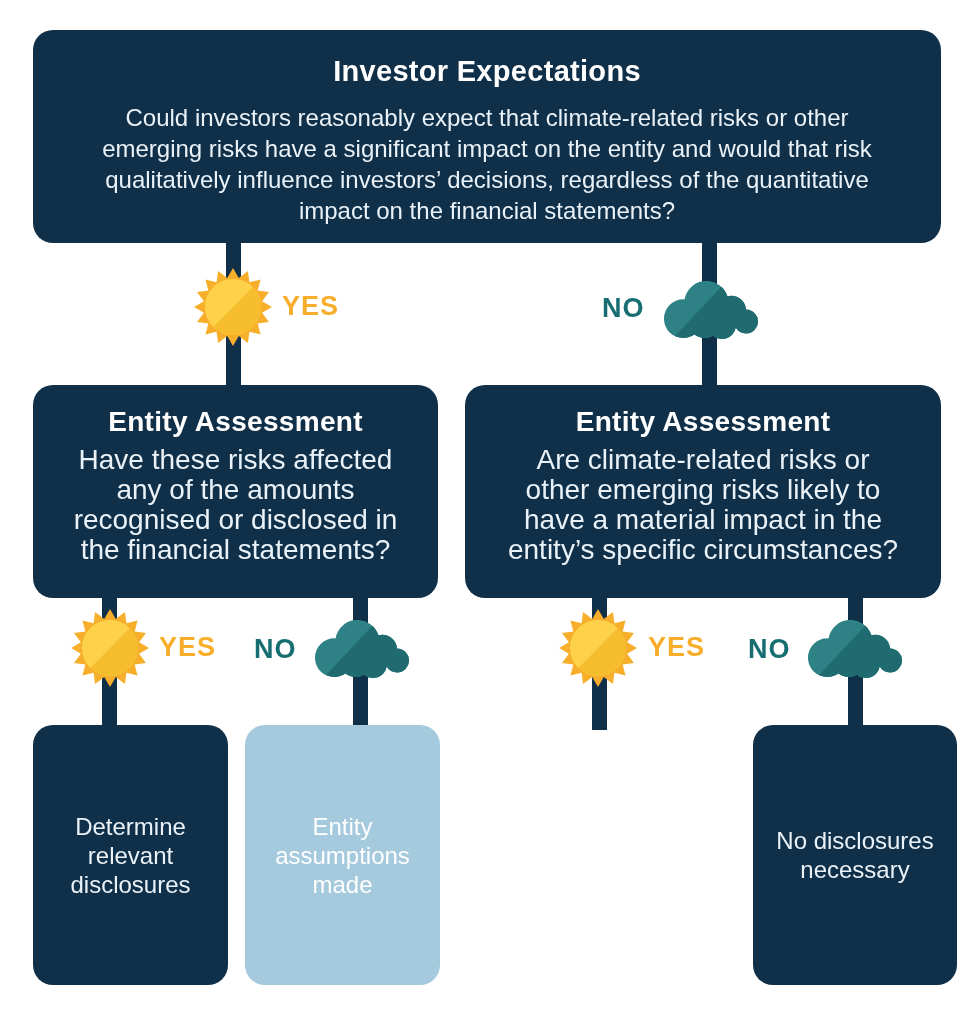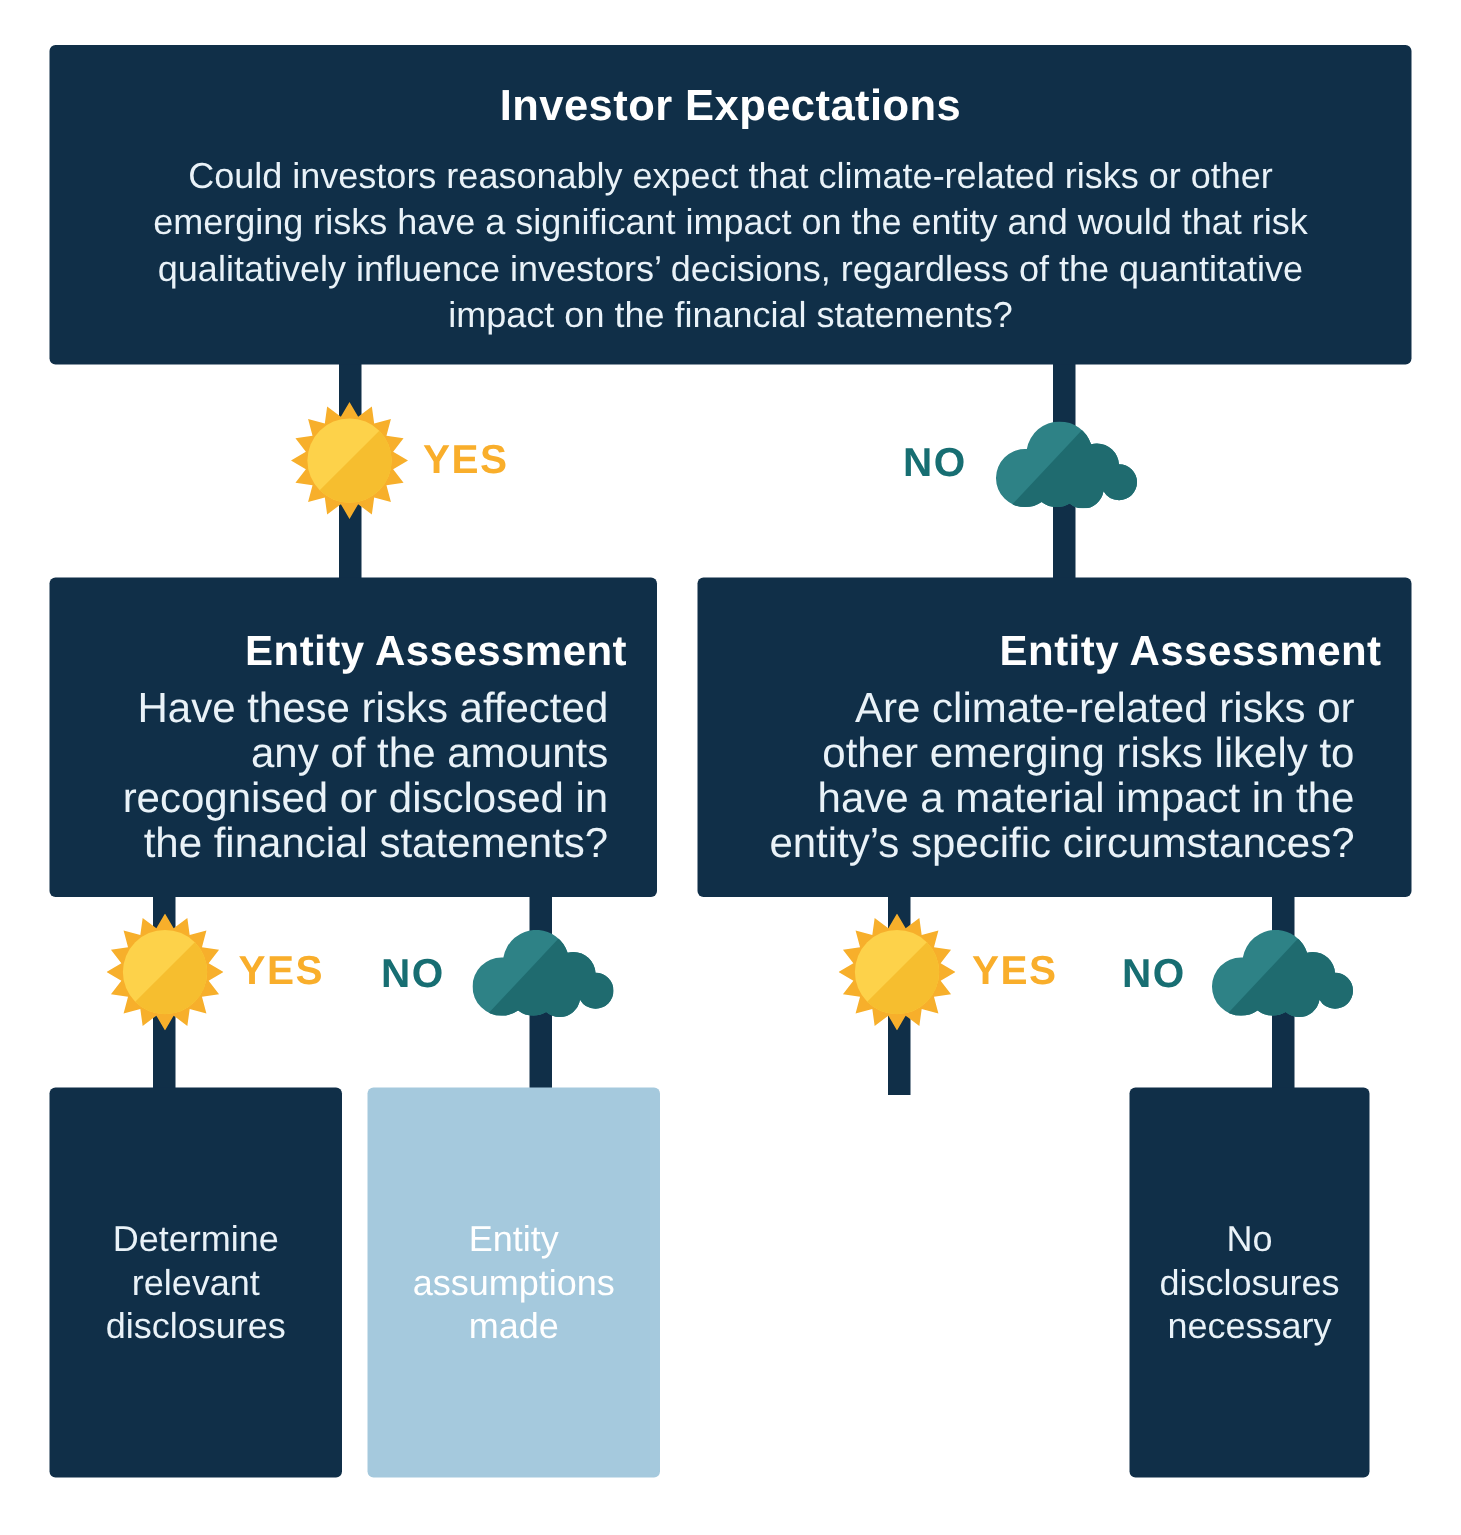--- a/index.html
+++ b/index.html
@@ -8,40 +8,40 @@
     --cloud-light:#2E8286; --cloud-dark:#1F6B6F;
     --box-text:#E9F2F8; --title-text:#FFFFFF; --background:#FFFFFF;
   }
   html,body{margin:0;padding:0;background:var(--background);}
   .canvas{
     position:relative;width:974px;height:1023px;overflow:hidden;
     background:var(--background);
     font-family:"Liberation Sans","DejaVu Sans",sans-serif;
   }
   .connector{position:absolute;width:15px;background:var(--navy);z-index:1;}
-  .box{position:absolute;border-radius:4px;background:var(--navy);z-index:2;
+  .box{position:absolute;border-radius:20px;background:var(--navy);z-index:2;
        box-sizing:border-box;text-align:center;color:var(--box-text);}
   .box.light{background:var(--light-blue);color:#FFFFFF;}
   .box-title{font-weight:bold;color:var(--title-text);letter-spacing:.3px;}
   .top-box{left:33px;top:30px;width:908px;height:213px;padding:25px 44px 0;}
   .top-box .box-title{font-size:29px;margin-bottom:10px;}
   .top-box .box-body{font-size:24px;line-height:31px;max-width:840px;margin:14px auto;}
-  .mid-box{top:385px;height:213px;padding:33px 20px 0;text-align:right;}
+  .mid-box{top:385px;height:213px;padding:21px 20px 0;}
   .mid-box .box-title{font-size:28px;margin-bottom:7px;}
   .mid-box .box-body{font-size:28px;line-height:30px;margin:0 auto;}
   .mid-left{left:33px;width:405px;}
   .mid-left .box-body{max-width:340px;}
   .mid-right{left:465px;width:476px;}
   .mid-right .box-body{max-width:400px;}
   .bottom-box{top:725px;height:260px;display:flex;align-items:center;justify-content:center;
               font-size:24px;line-height:29px;padding:12px 20px;}
   .b1{left:33px;width:195px;}
   .b2{left:245px;width:195px;}
   .b3{left:468px;width:270px;padding:0 18px;}
-  .b4{left:753px;width:160px;}
+  .b4{left:753px;width:204px;}
   .icon{position:absolute;z-index:3;}
   .branch-label{position:absolute;z-index:3;font-weight:bold;font-size:27px;
                 letter-spacing:1px;line-height:1;}
   .yes-label{color:var(--yes-yellow);}
   .no-label{color:var(--no-teal);text-align:center;}
   .defs-svg{position:absolute;width:0;height:0;}
 </style>
 </head>
 <body>
 

